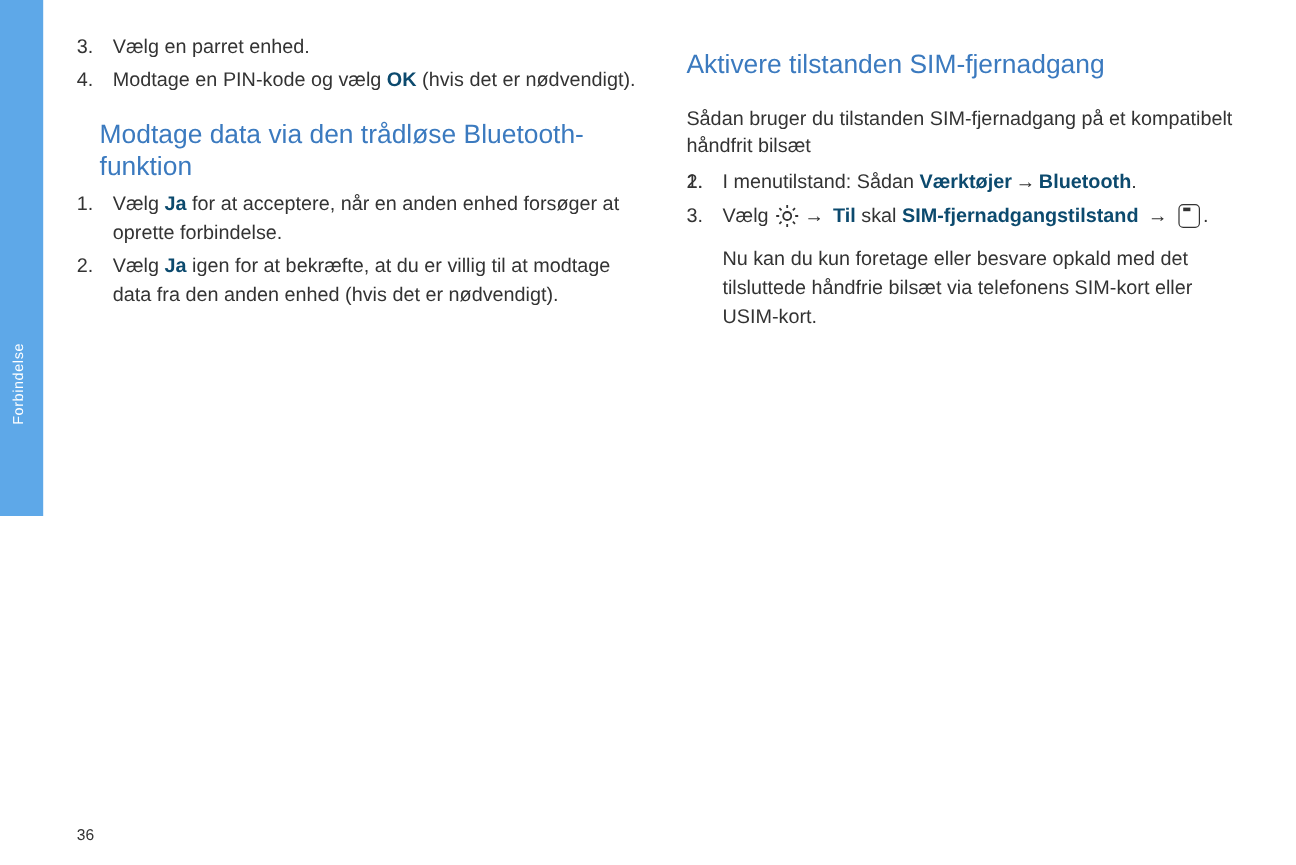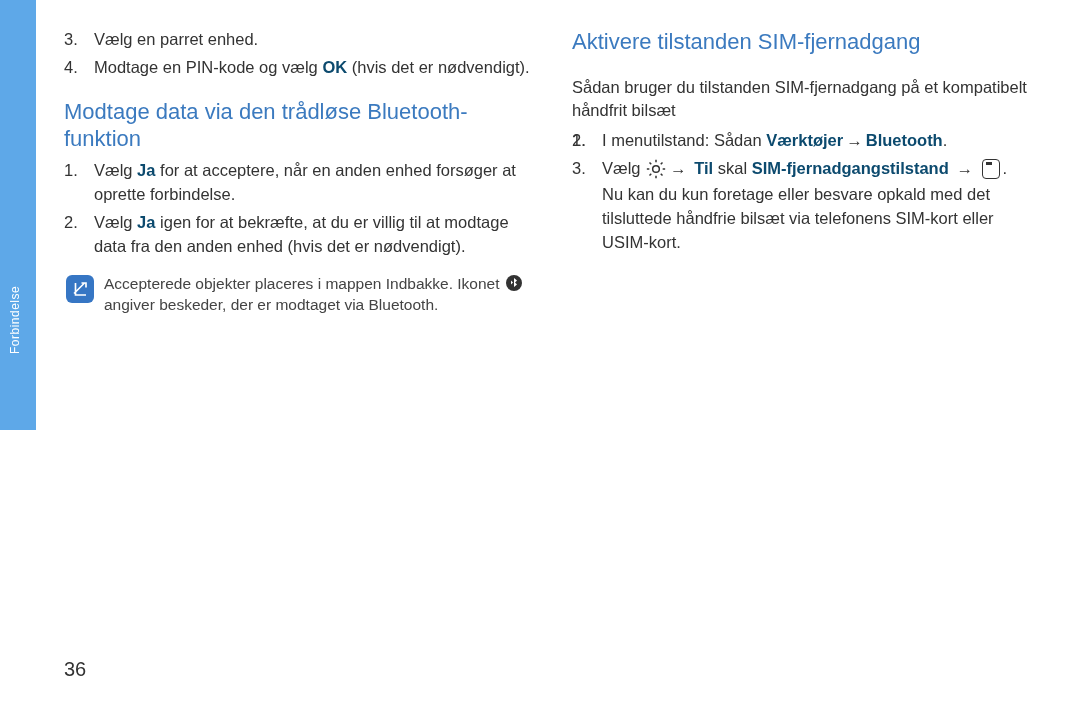--- a/index.html
+++ b/index.html
@@ -46,21 +46,21 @@
       color: #333;
     }
     .col h2 {
       color: #3b7abf;
       font-weight: 400;
       font-size: 22px;
       line-height: 1.25;
       margin-bottom: 6px;
       margin-top: 18px;
     }
-    .col .first-h2 { margin-top: 18px; }
+    .col .first-h2 { margin-top: 18px; margin-left: 19px; }
     ol { list-style: none; }
     ol li {
       position: relative;
       padding-left: 30px;
       margin-bottom: 4px;
     }
     ol li .num {
       position: absolute;
       left: 0;
       top: 0;
@@ -135,22 +135,22 @@
       content: "";
       position: absolute;
       top: 2px; left: 3px;
       width: 6px; height: 3px;
       background: #333;
     }
     .arrow { margin: 0 3px; }
     .page-num {
       position: absolute;
       left: 64px;
-      bottom: 40px;
-      font-size: 20px;
+      bottom: 18px;
+      font-size: 13px;
       color: #333;
     }
     .intro { margin-bottom: 6px; margin-top: 20px; }
   </style>
 </head>
 <body>
 
 <div class="side-tab">
   <div class="side-tab-label">Forbindelse</div>
 </div>
@@ -175,55 +175,41 @@
       <li>
         <span class="num">1.</span>
         <span>Vælg </span><span class="bold">Ja</span><span> for at acceptere, når en anden enhed forsøger at oprette forbindelse.</span>
       </li>
       <li>
         <span class="num">2.</span>
         <span>Vælg </span><span class="bold">Ja</span><span> igen for at bekræfte, at du er villig til at modtage data fra den anden enhed (hvis det er nødvendigt).</span>
       </li>
     </ol>
 
-    <div class="note-row">
-      <div class="note-icon">
-        <svg viewBox="0 0 24 24">
-            <path fill="none" stroke="#fff" stroke-width="2.2" d="M4 18 L18 4 M14 4 L20 4 L20 10 M6 4 L6 20 L20 20"></path>
-          </svg>
-      </div>
-      <div class="note-text">
-        <span>Accepterede objekter placeres i mappen Indbakke. Ikonet </span><span class="inline-icon small">
-            <svg viewBox="0 0 24 24">
-              <path fill="#fff" d="M12 2l6 5-4 4 4 4-6 5V2zM6 7l4 4-4 4"></path>
-            </svg>
-          </span><span> angiver beskeder, der er modtaget via Bluetooth.</span>
-      </div>
-    </div>
   </div>
 
   <div class="col">
-    <h2 style="margin-top:0">Aktivere tilstanden SIM-fjernadgang</h2>
+    <h2 style="margin-top:12px">Aktivere tilstanden SIM-fjernadgang</h2>
     <p class="intro">Sådan bruger du tilstanden SIM-fjernadgang på et kompatibelt håndfrit bilsæt</p>
 
     <ol>
       <li>
         <span class="num">1.</span>
       </li>
       <li>
         <span class="num">2.</span>
         <span>I menutilstand: Sådan </span><span class="bold">Værktøjer</span><span class="arrow">→</span><span class="bold">Bluetooth</span><span>.</span>
       </li>
       <li>
         <span class="num">3.</span>
         <span>Vælg </span><span class="gear-icon">
             <svg viewBox="0 0 24 24">
               <path fill="none" stroke="#333" stroke-width="1.8" d="M12 8a4 4 0 100 8 4 4 0 000-8zM12 1v3M12 20v3M4.2 4.2l2.1 2.1M17.7 17.7l2.1 2.1M1 12h3M20 12h3M4.2 19.8l2.1-2.1M17.7 6.3l2.1-2.1"></path>
             </svg>
           </span><span class="arrow">→</span> <span class="bold">Til</span><span> skal </span><span class="bold">SIM-fjernadgangstilstand</span> <span class="arrow">→</span> <span class="save-icon"></span><span>.</span>
-        <div style="margin-top:2px">Nu kan du kun foretage eller besvare opkald med det tilsluttede håndfrie bilsæt via telefonens SIM-kort eller USIM-kort.</div>
+        <div style="margin-top:12px">Nu kan du kun foretage eller besvare opkald med det tilsluttede håndfrie bilsæt via telefonens SIM-kort eller USIM-kort.</div>
       </li>
     </ol>
 
   </div>
 </div>
 
 <div class="page-num">36</div>
 
 </body></html>

